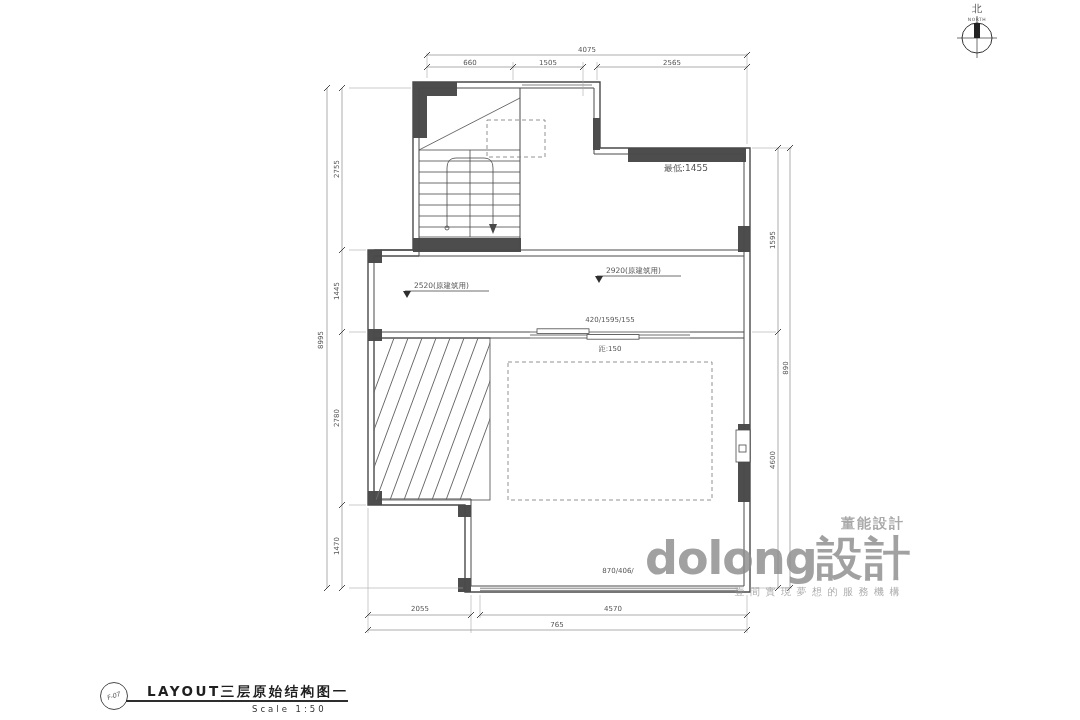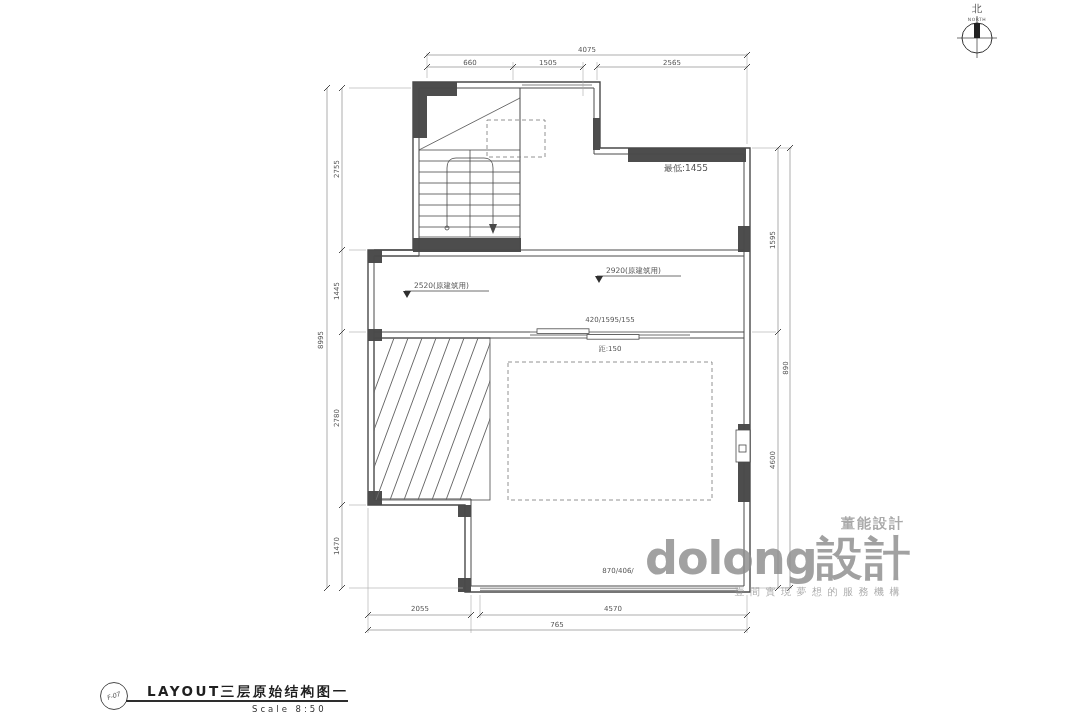--- a/index.html
+++ b/index.html
@@ -172,15 +172,15 @@
     <div class="wm-small">董能設計</div>
     <div class="wm-big"><span>dolong</span><span class="suffix">設計</span></div>
     <div class="wm-tagline">壹間實現夢想的服務機構</div>
   </div>
 
   <div class="overlay tb-circle">
     <span>F-07</span>
   </div>
   <div class="overlay tb-title">LAYOUT三层原始结构图一</div>
   <div class="overlay tb-line"></div>
-  <div class="overlay tb-scale">Scale 8:50</div>
+  <div class="overlay tb-scale">Scale 1:50</div>
 
 </div>
 
 </body></html>

